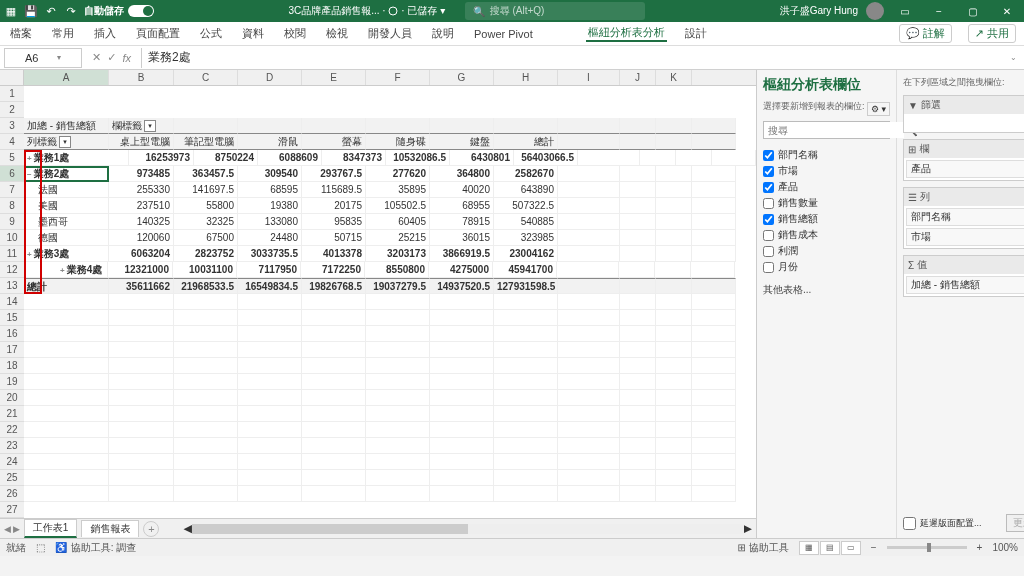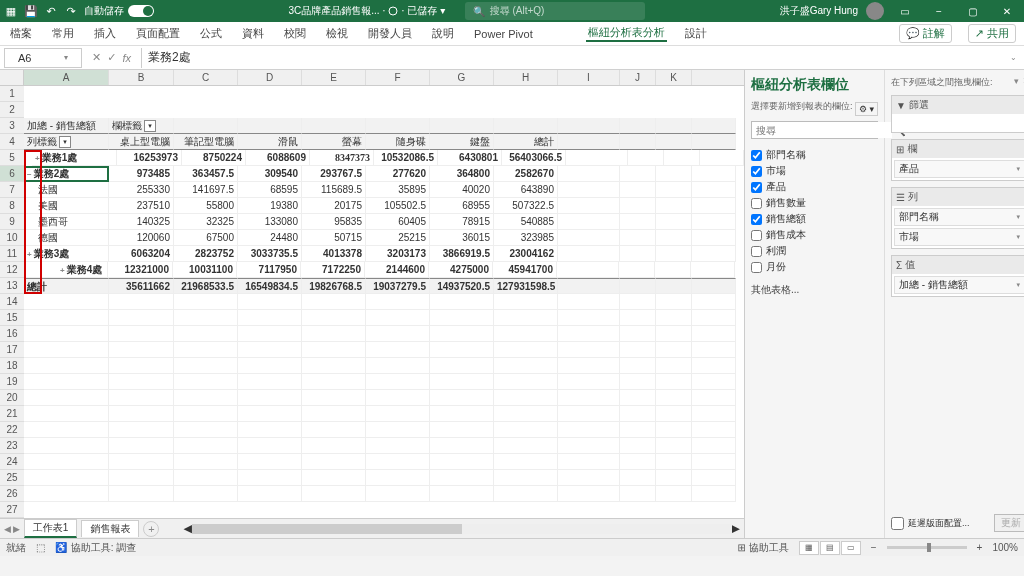--- a/index.html
+++ b/index.html
@@ -2,40 +2,40 @@
 <html><head>
 <meta charset="utf-8">
 <style>
 * { margin: 0; padding: 0; box-sizing: border-box; font-family: "Microsoft JhengHei", "Segoe UI", sans-serif; }
 body { background: #f3f3f3; width: 1024px; height: 576px; overflow: hidden; font-size: 11px; color: #333; }
 
 
 .titlebar { height: 22px; background: #1e6f42; color: #fff; display: flex; align-items: center; padding: 0 4px; }
 .titlebar .tb-left { display: flex; align-items: center; gap: 6px; }
 .titlebar .tb-icon { width: 14px; height: 14px; display: inline-flex; align-items: center; justify-content: center; cursor: pointer; }
-.titlebar .autosave { display: flex; align-items: center; gap: 4px; font-size: 10px; }
+.titlebar .autosave { display: flex; align-items: center; gap: 4px; font-size: 10px; font-weight: bold; }
 .titlebar .toggle { width: 26px; height: 12px; background: #fff; border-radius: 6px; position: relative; }
 .titlebar .toggle::after { content: ""; position: absolute; right: 1px; top: 1px; width: 10px; height: 10px; background: #1e6f42; border-radius: 50%; }
 .titlebar .tb-center { flex: 1; display: flex; align-items: center; justify-content: center; gap: 20px; font-size: 10px; }
 .titlebar .searchbox { background: rgba(255,255,255,0.12); border-radius: 3px; padding: 2px 8px; width: 180px; display: flex; align-items: center; gap: 4px; }
 .titlebar .tb-right { display: flex; align-items: center; gap: 8px; font-size: 10px; }
 .titlebar .avatar { width: 18px; height: 18px; border-radius: 50%; background: #888; }
 .win-btn { width: 26px; height: 22px; display: inline-flex; align-items: center; justify-content: center; cursor: pointer; }
 
 
 .ribbon-tabs { height: 24px; background: #fff; border-bottom: 1px solid #ddd; display: flex; align-items: center; padding: 0 8px; gap: 16px; font-size: 11px; }
 .ribbon-tabs .tab { color: #444; cursor: pointer; padding: 0 2px; }
 .ribbon-tabs .tab.active { color: #1e6f42; border-bottom: 2px solid #1e6f42; margin-left: 35px; }
 .ribbon-tabs .spacer { flex: 1; }
 .ribbon-tabs .btn-outline { border: 1px solid #ccc; border-radius: 3px; padding: 1px 6px; display: inline-flex; align-items: center; gap: 3px; color: #1e6f42; cursor: pointer; }
 .ribbon-tabs .btn-outline.green { background: #fff; }
 
 
 .fx-bar { height: 24px; background: #fff; border-bottom: 1px solid #d0d0d0; display: flex; align-items: center; }
-.namebox { width: 78px; height: 20px; border: 1px solid #ccc; background: #fff; padding: 0 13px; display: flex; align-items: center; margin-left: 4px; }
+.namebox { width: 78px; height: 20px; border: 1px solid #ccc; background: #fff; padding: 0 20px; display: flex; align-items: center; margin-left: 4px; }
 .namebox .dd { margin-left: auto; color: #888; font-size: 8px; }
 .fx-controls { display: flex; align-items: center; gap: 6px; margin: 0 10px; color: #888; }
 .fx-input { flex: 1; height: 20px; border-left: 1px solid #ccc; padding: 0 6px; display: flex; align-items: center; font-size: 12px; }
 .fx-expand { width: 14px; color: #888; font-size: 8px; cursor: pointer; }
 
 
 .main { display: flex; height: 468px; }
 
 
 .grid-wrap { flex: 1; position: relative; background: #fff; display: flex; flex-direction: column; }
@@ -240,25 +240,25 @@
             <div class="cell hdr num" style="width: 64px;">螢幕</div>
             <div class="cell hdr num" style="width: 64px;">隨身碟</div>
             <div class="cell hdr num" style="width: 64px;">鍵盤</div>
             <div class="cell hdr num" style="width: 64px;">總計</div>
             <div class="cell " style="width: 62px;"></div>
             <div class="cell " style="width: 36px;"></div>
             <div class="cell " style="width: 36px;"></div>
             <div class="cell " style="width: 44px;"></div>
           </div>
           <div class="row bold-row">
-            <div class="cell " style="width: 85px; margin-left: 8px;"><span class="exp-icon">+</span>業務1處</div>
+            <div class="cell " style="width: 105px;"><span class="exp-icon">+</span>業務1處</div>
             <div class="cell num" style="width: 65px;">16253973</div>
             <div class="cell num" style="width: 64px;">8750224</div>
             <div class="cell num" style="width: 64px;">6088609</div>
-            <div class="cell num" style="width: 64px; font-family: Liberation Serif, serif;">8347373</div>
+            <div class="cell num" style="width: 64px;">8347373</div>
             <div class="cell num" style="width: 64px;">10532086.5</div>
             <div class="cell num" style="width: 64px;">6430801</div>
             <div class="cell num" style="width: 64px;">56403066.5</div>
             <div class="cell " style="width: 62px;"></div>
             <div class="cell " style="width: 36px;"></div>
             <div class="cell " style="width: 36px;"></div>
             <div class="cell " style="width: 44px;"></div>
           </div>
           <div class="row bold-row">
             <div class="cell " style="width: 85px;"><span class="exp-icon">−</span>業務2處</div>
@@ -343,21 +343,21 @@
             <div class="cell " style="width: 36px;"></div>
             <div class="cell " style="width: 36px;"></div>
             <div class="cell " style="width: 44px;"></div>
           </div>
           <div class="row bold-row">
             <div class="cell " style="width: 84px; padding-left: 36px;"><span class="exp-icon">+</span>業務4處</div>
             <div class="cell num" style="width: 65px;">12321000</div>
             <div class="cell num" style="width: 64px;">10031100</div>
             <div class="cell num" style="width: 64px;">7117950</div>
             <div class="cell num" style="width: 64px;">7172250</div>
-            <div class="cell num" style="width: 64px;">2144600</div>
+            <div class="cell num" style="width: 64px;">8550800</div>
             <div class="cell num" style="width: 64px;">4275000</div>
             <div class="cell num" style="width: 64px;">45941700</div>
             <div class="cell " style="width: 62px;"></div>
             <div class="cell " style="width: 36px;"></div>
             <div class="cell " style="width: 36px;"></div>
             <div class="cell " style="width: 44px;"></div>
           </div>
           <div class="row total bold-row">
             <div class="cell " style="width: 85px;">總計</div>
             <div class="cell num" style="width: 65px;">35611662</div>

